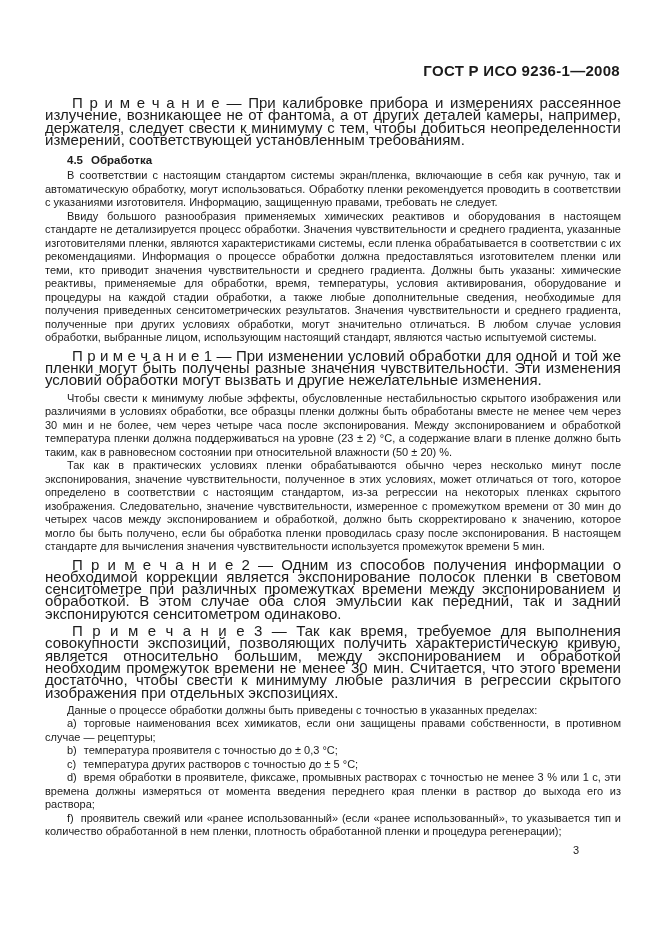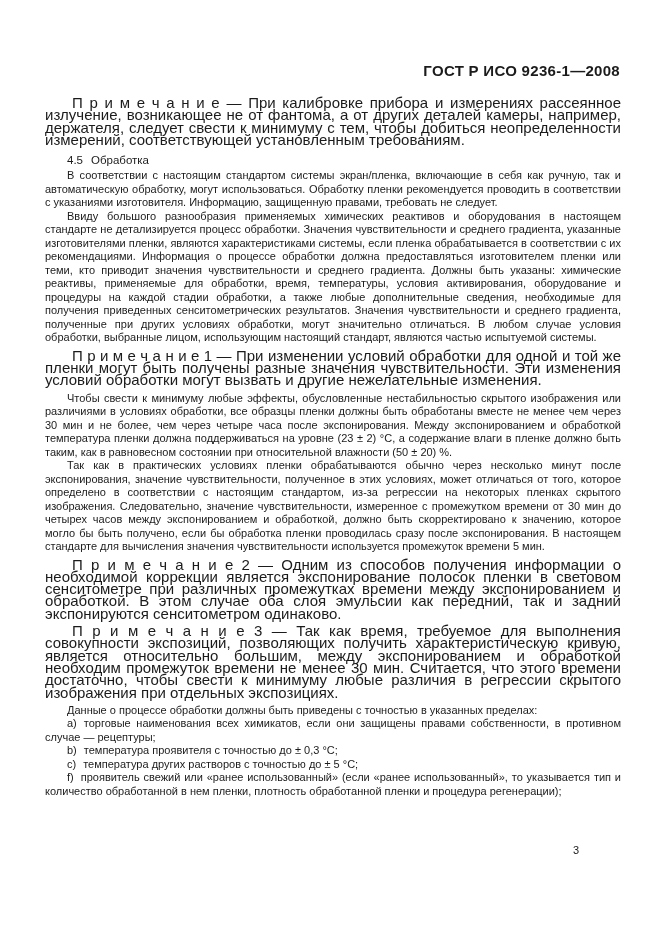--- a/index.html
+++ b/index.html
@@ -45,21 +45,21 @@
     font-size: 15px;
     line-height: 12.3px;
     text-align: justify;
     text-indent: 27px;
   }
   h2.heading {
     margin: 7px 0 2px 0;
     padding-left: 22px;
     font-size: 11.5px;
     line-height: 14px;
-    font-weight: normal;
+    font-weight: bold;
   }
   h2.heading .sec-num {
     margin-right: 8px;
   }
   p.li .lbl {
     margin-right: 7px;
   }
   .page-number {
     position: absolute;
     top: 844px;
@@ -105,20 +105,23 @@
     </p>
 
     <p class="body ind li">
       <span class="lbl">b)</span><span>температура проявителя с точностью до ± 0,3 °C;</span>
     </p>
 
     <p class="body ind li">
       <span class="lbl">c)</span><span>температура других растворов с точностью до ± 5 °C;</span>
     </p>
 
+    <p class="body ind li">
+      <span class="lbl">d)</span><span>время обработки в проявителе, фиксаже, промывных растворах с точностью не менее 3 % или 1 с, эти времена должны измеряться от момента введения переднего края пленки в раствор до выхода его из раствора;</span>
+    </p>
 
     <p class="body ind li">
       <span class="lbl">f)</span><span>проявитель свежий или «ранее использованный» (если «ранее использованный», то указывается тип и количество обработанной в нем пленки, плотность обработанной пленки и процедура регенерации);</span>
     </p>
 
   </main>
 
   <div class="page-number">3</div>
 
 </div>

